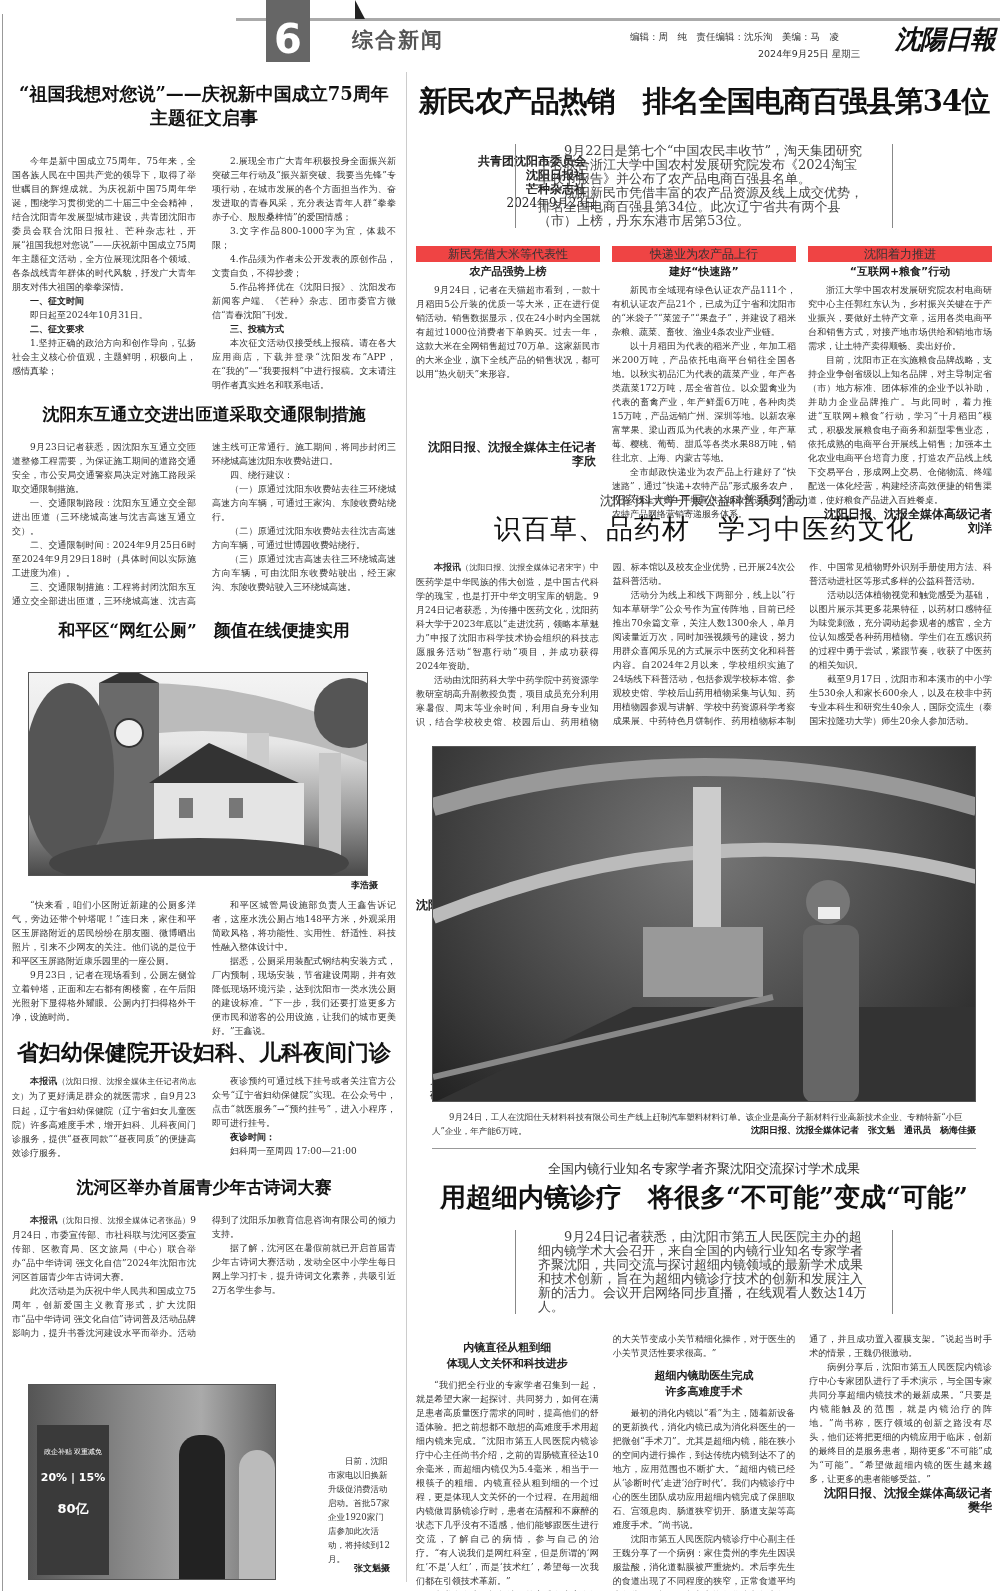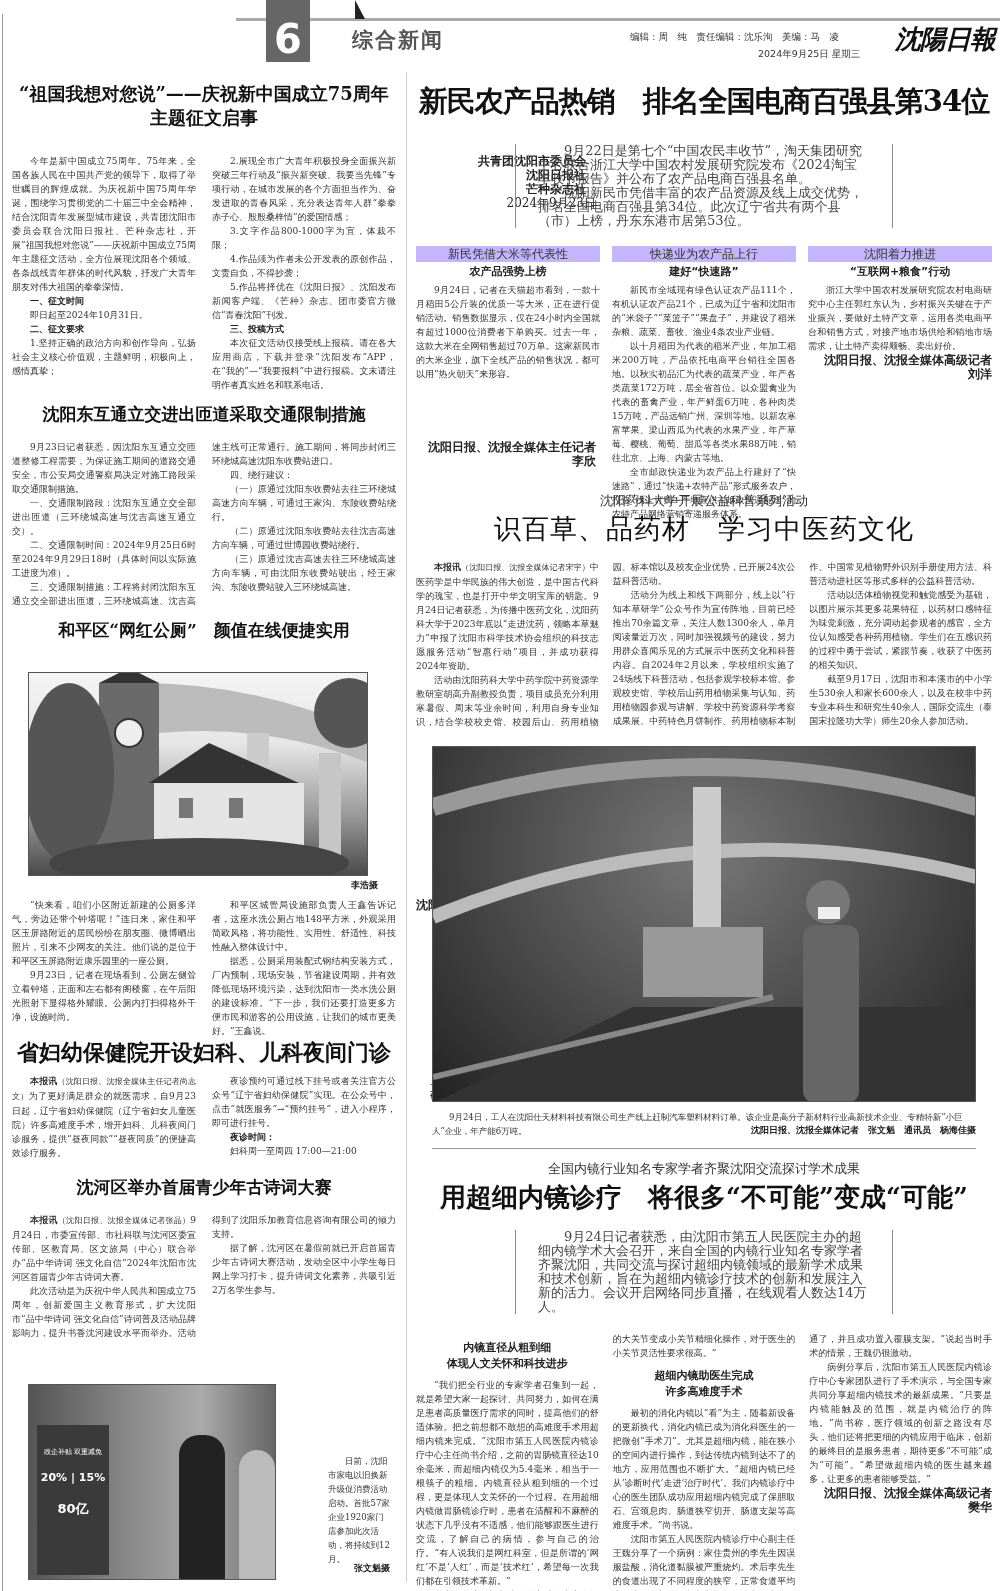--- a/index.html
+++ b/index.html
@@ -22,21 +22,21 @@
   .h1 { font-weight: bold; text-align: center; color: #111; }
   .body { font-size: 9px; line-height: 14px; color: #333; text-align: justify; }
   .body p { text-indent: 2em; }
   .body .sub { font-weight: bold; font-family: "DejaVu Sans", "Liberation Sans", sans-serif; text-indent: 2em; color: #222; }
   .cols2 { column-count: 2; column-gap: 16px; }
   .cols3 { column-count: 3; column-gap: 14px; }
   .byline { text-align: right; font-weight: bold; font-family: "DejaVu Sans", "Liberation Sans", sans-serif; font-size: 12px; color: #222; text-indent: 0 !important; }
   .lead { font-size: 13px; line-height: 14px; color: #444; border-left: 1px solid #888; border-right: 1px solid #888; padding: 0 22px; }
   .lead p { text-indent: 2em; }
   .kicker { text-align: center; font-size: 17px; color: #333; font-family: "DejaVu Sans", "Liberation Sans", sans-serif; }
-  .subhead-band { background: #c4b5fd; text-align: center; font-size: 12px; color: #333; line-height: 16px; }
+  .subhead-band { background: #ef4444; text-align: center; font-size: 12px; color: #333; line-height: 16px; }
   .subhead2 { text-align: center; font-family: "DejaVu Sans", "Liberation Sans", sans-serif; font-weight: bold; font-size: 11px; margin: 2px 0 4px; color: #222; }
   .photo { background: #888; position: relative; overflow: hidden; border: 1px solid #555; }
   .caption { font-size: 8.5px; line-height: 14px; color: #333; }
   .credit { text-align: right; font-weight: bold; font-size: 9px; font-family: "DejaVu Sans", "Liberation Sans", sans-serif; color: #222; }
   .hr { position: absolute; height: 1px; background: #999; }
   .in-col-sub { text-align: center; font-weight: bold; font-family: "DejaVu Sans", "Liberation Sans", sans-serif; font-size: 11px; line-height: 16px; color: #222; text-indent: 0 !important; margin: 8px 0 6px; }
 </style>
 </head>
 <body>
 
@@ -178,20 +178,21 @@
         <p>新民市全域现有绿色认证农产品111个，有机认证农产品21个，已成为辽宁省和沈阳市的“米袋子”“菜篮子”“果盘子”，并建设了稻米杂粮、蔬菜、畜牧、渔业4条农业产业链。</p>
         <p>以十月稻田为代表的稻米产业，年加工稻米200万吨，产品依托电商平台销往全国各地。以秋实初品汇为代表的蔬菜产业，年产各类蔬菜172万吨，居全省首位。以众盟禽业为代表的畜禽产业，年产鲜蛋6万吨，各种肉类15万吨，产品远销广州、深圳等地。以新农寒富苹果、梁山西瓜为代表的水果产业，年产草莓、樱桃、葡萄、甜瓜等各类水果88万吨，销往北京、上海、内蒙古等地。</p>
         <p>全市邮政快递业为农产品上行建好了“快速路”，通过“快递+农特产品”形式服务农户，打造“线上订购+产地直供+邮政快递配送”的农特产品网络营销寄递服务体系。</p>
       </div>
     </div>
     <div style="flex:1;">
       <div class="subhead-band">沈阳着力推进</div>
       <div class="subhead2">“互联网+粮食”行动</div>
       <div class="body">
         <p>浙江大学中国农村发展研究院农村电商研究中心主任郭红东认为，乡村振兴关键在于产业振兴，要做好土特产文章，运用各类电商平台和销售方式，对接产地市场供给和销地市场需求，让土特产卖得顺畅、卖出好价。</p>
+        <p>目前，沈阳市正在实施粮食品牌战略，支持企业争创省级以上知名品牌，对主导制定省（市）地方标准、团体标准的企业予以补助，并助力企业品牌推广。与此同时，着力推进“互联网+粮食”行动，学习“十月稻田”模式，积极发展粮食电子商务和新型零售业态，依托成熟的电商平台开展线上销售；加强本土化农业电商平台培育力度，打造农产品线上线下交易平台，形成网上交易、仓储物流、终端配送一体化经营，构建经济高效便捷的销售渠道，使好粮食产品进入百姓餐桌。</p>
         <p class="byline">沈阳日报、沈报全媒体高级记者　刘洋</p>
       </div>
     </div>
   </div>
 </div>
 
 <div class="art" style="left:416px; top:492px; width:576px;">
   <div class="kicker" style="font-size:13px;">沈阳药科大学开展公益科普系列活动</div>
   <div class="h1" style="font-size:27px; line-height:38px; font-weight:normal; letter-spacing:1px;">识百草、品药材　学习中医药文化</div>
   <div class="body cols3" style="margin-top:12px; height:170px; column-fill:auto;">

